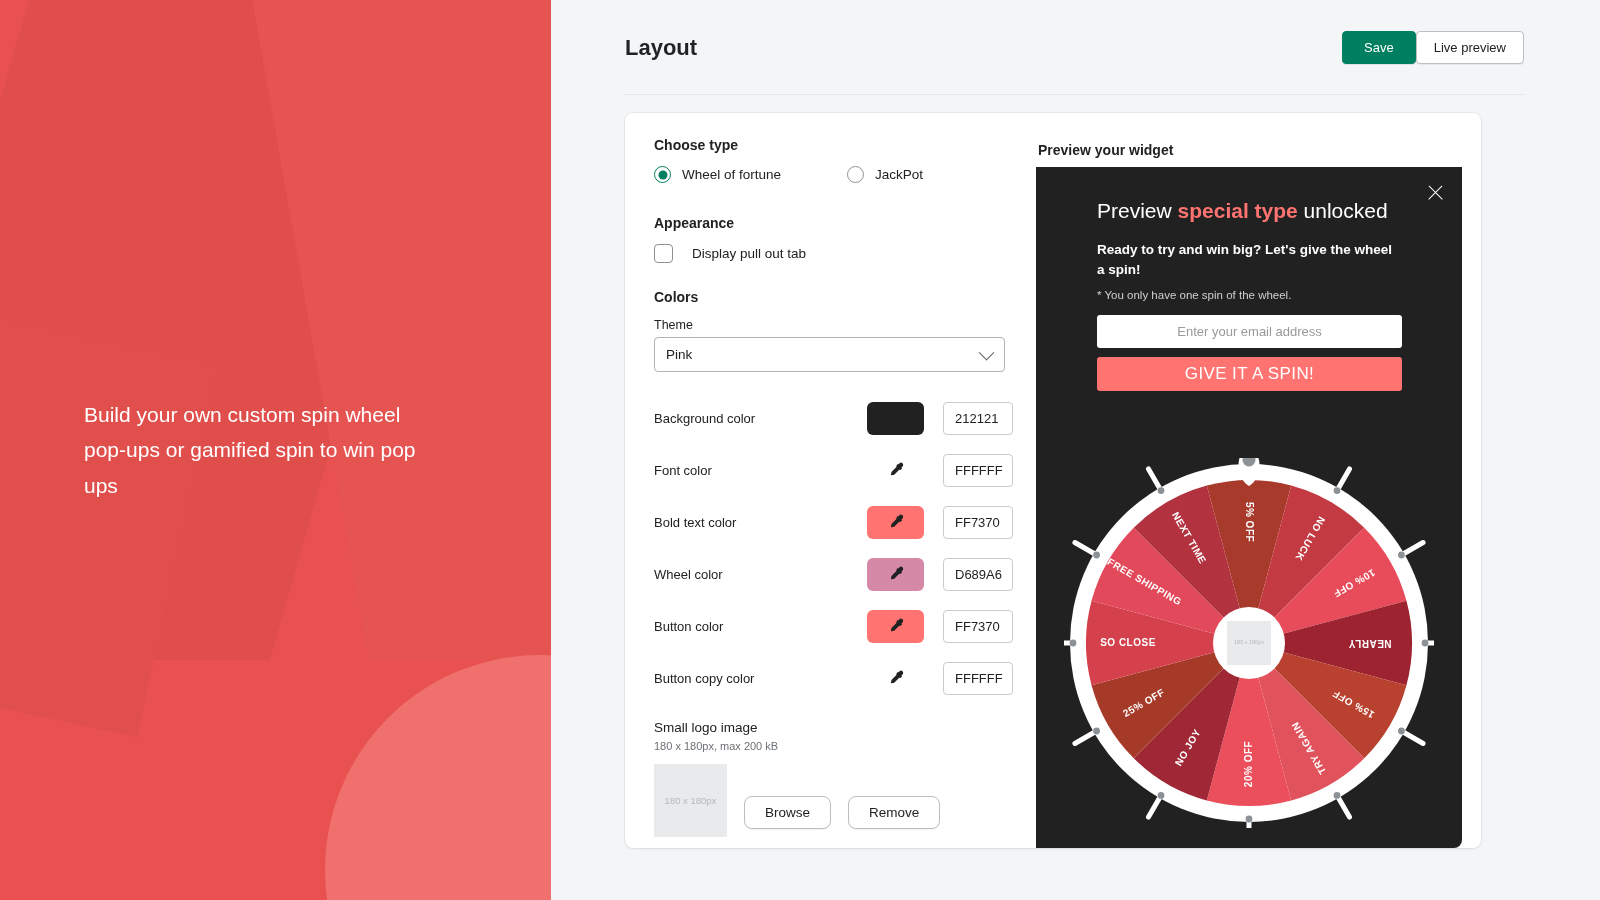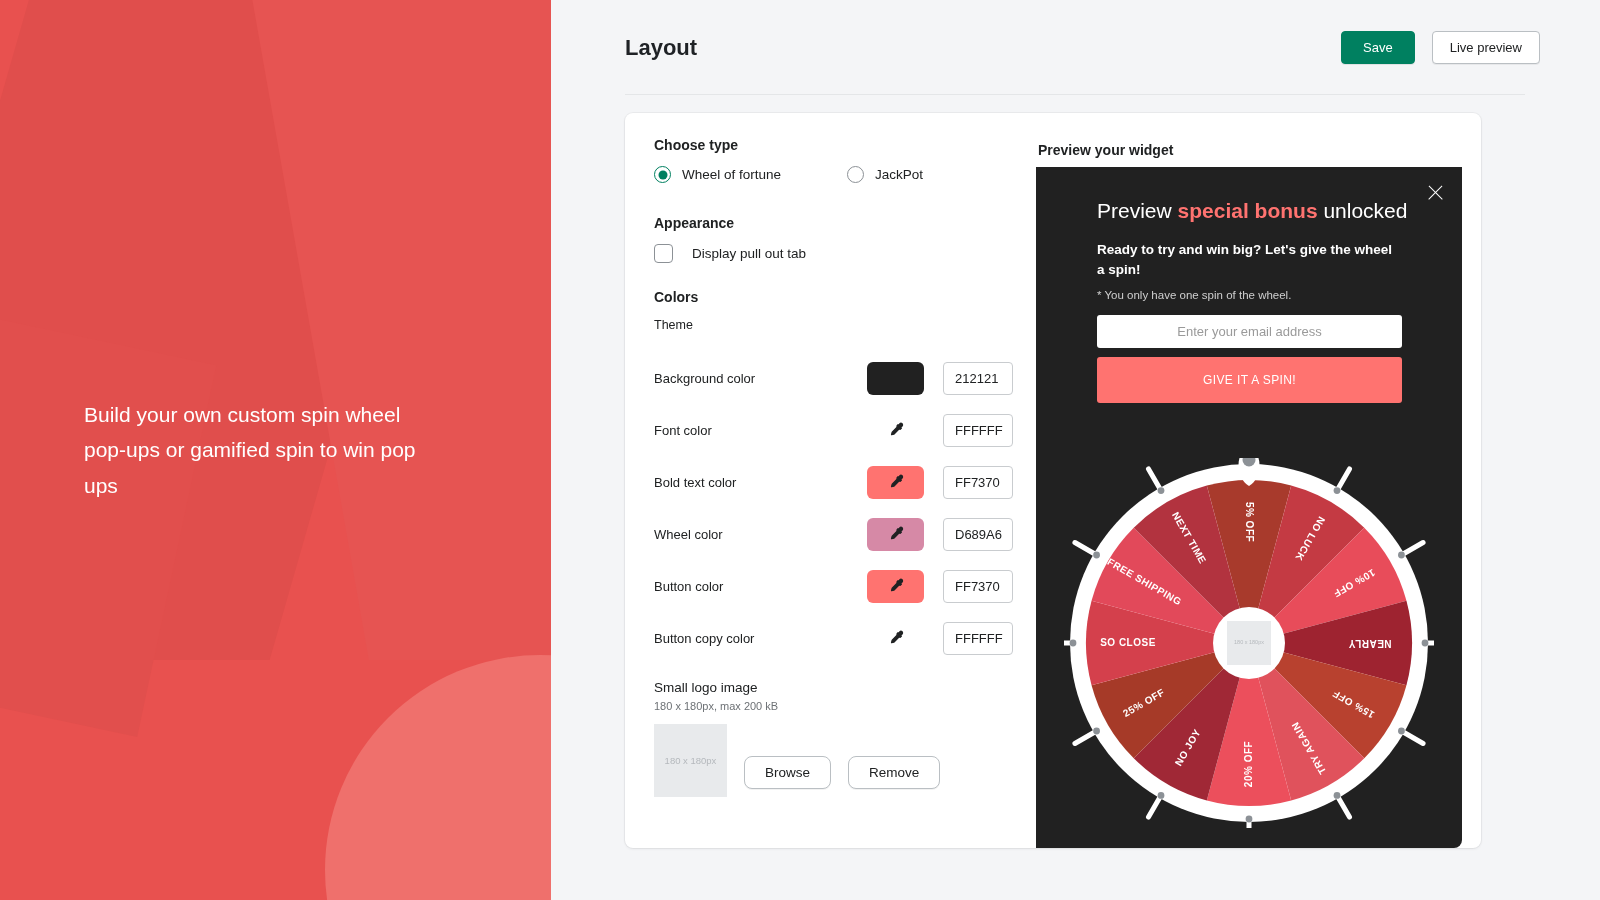--- a/index.html
+++ b/index.html
@@ -63,28 +63,28 @@
   
   #main {
     position: absolute; left: 551px; top: 0;
     width: 1049px; height: 900px;
     background: #f4f5f7;
     overflow: hidden;
   }
   #topbar {
     position: relative;
     height: 95px;
-    padding: 0 60px 0 74px;
+    padding: 0 76px 0 74px;
     display: flex; align-items: center;
   }
   #page-title {
     font-size: 22px; font-weight: 700; color: #1f2226;
     flex: 1;
   }
-  .topbar-actions { display: flex; gap: 17px; align-items: center; }
+  .topbar-actions { display: flex; gap: 0; align-items: center; }
   .btn {
     height: 33px;
     border-radius: 4px;
     font-size: 13px;
     display: inline-flex; align-items: center; justify-content: center;
     cursor: pointer;
     white-space: nowrap;
     font-family: "Liberation Sans", sans-serif;
   }
   #save-button {
@@ -246,23 +246,23 @@
     line-height: 1.45; margin-bottom: 10px; max-width: 300px;
   }
   #widget-note { font-size: 11.5px; color: #cfcfcf; margin-bottom: 14px; }
   #email-input {
     width: 305px; height: 33px; background: #ffffff;
     border-radius: 3px; display: flex; align-items: center;
     justify-content: center; font-size: 13px; color: #9a9a9a;
     cursor: text; margin-bottom: 9px;
   }
   #spin-button {
-    width: 305px; height: 46px; background: #ff7370;
+    width: 305px; height: 34px; background: #ff7370;
     border-radius: 3px; display: flex; align-items: center;
-    justify-content: center; font-size: 12px; color: #ffffff;
+    justify-content: center; font-size: 17px; color: #ffffff;
     letter-spacing: .4px; cursor: pointer;
   }
   #wheel-wrap {
     position: absolute; left: 50%; top: 291px;
     transform: translateX(-50%);
     width: 370px; height: 370px;
   }
   #wheel-wrap svg { display: block; }
   .seg-label {
     font-size: 10px; fill: #ffffff; font-weight: 700;
@@ -312,20 +312,24 @@
       </div>
 
       <div class="section-head">Appearance</div>
       <div class="check-row">
         <span class="check-mark"></span>
         <span class="check-label">Display pull out tab</span>
       </div>
 
       <div class="section-head">Colors</div>
       <div class="sub-label">Theme</div>
+      <div id="theme-select">
+        <span>Pink</span>
+        <span class="chev"></span>
+      </div>
 
       <div id="color-list">
           <div class="color-row">
             <div class="field-label">Background color</div>
             <div class="swatch" style="background: rgb(33, 33, 33);"></div>
             <div class="hex-input">212121</div>
           </div>
           <div class="color-row">
             <div class="field-label">Font color</div>
             <div class="swatch empty">
@@ -386,21 +390,21 @@
     </div>
 
     <div id="preview-pane">
       <div id="preview-title">Preview your widget</div>
 
       <div id="widget">
         <div id="widget-close"></div>
 
         <div id="widget-body">
           <div id="widget-heading">
-            <span>Preview </span><span class="accent">special bonus</span><span> unlocked</span>
+            <span>Preview </span><span class="accent">special type</span><span> unlocked</span>
           </div>
           <div id="widget-sub">Ready to try and win big? Let's give the wheel a spin!</div>
           <div id="widget-note">* You only have one spin of the wheel.</div>
           <div id="email-input">Enter your email address</div>
           <div id="spin-button">GIVE IT A SPIN!</div>
         </div>
 
         <div id="wheel-wrap">
             <svg width="370" height="370" viewBox="0 0 370 370">
               <circle cx="185" cy="185" r="179" fill="#FFFFFF"></circle>

